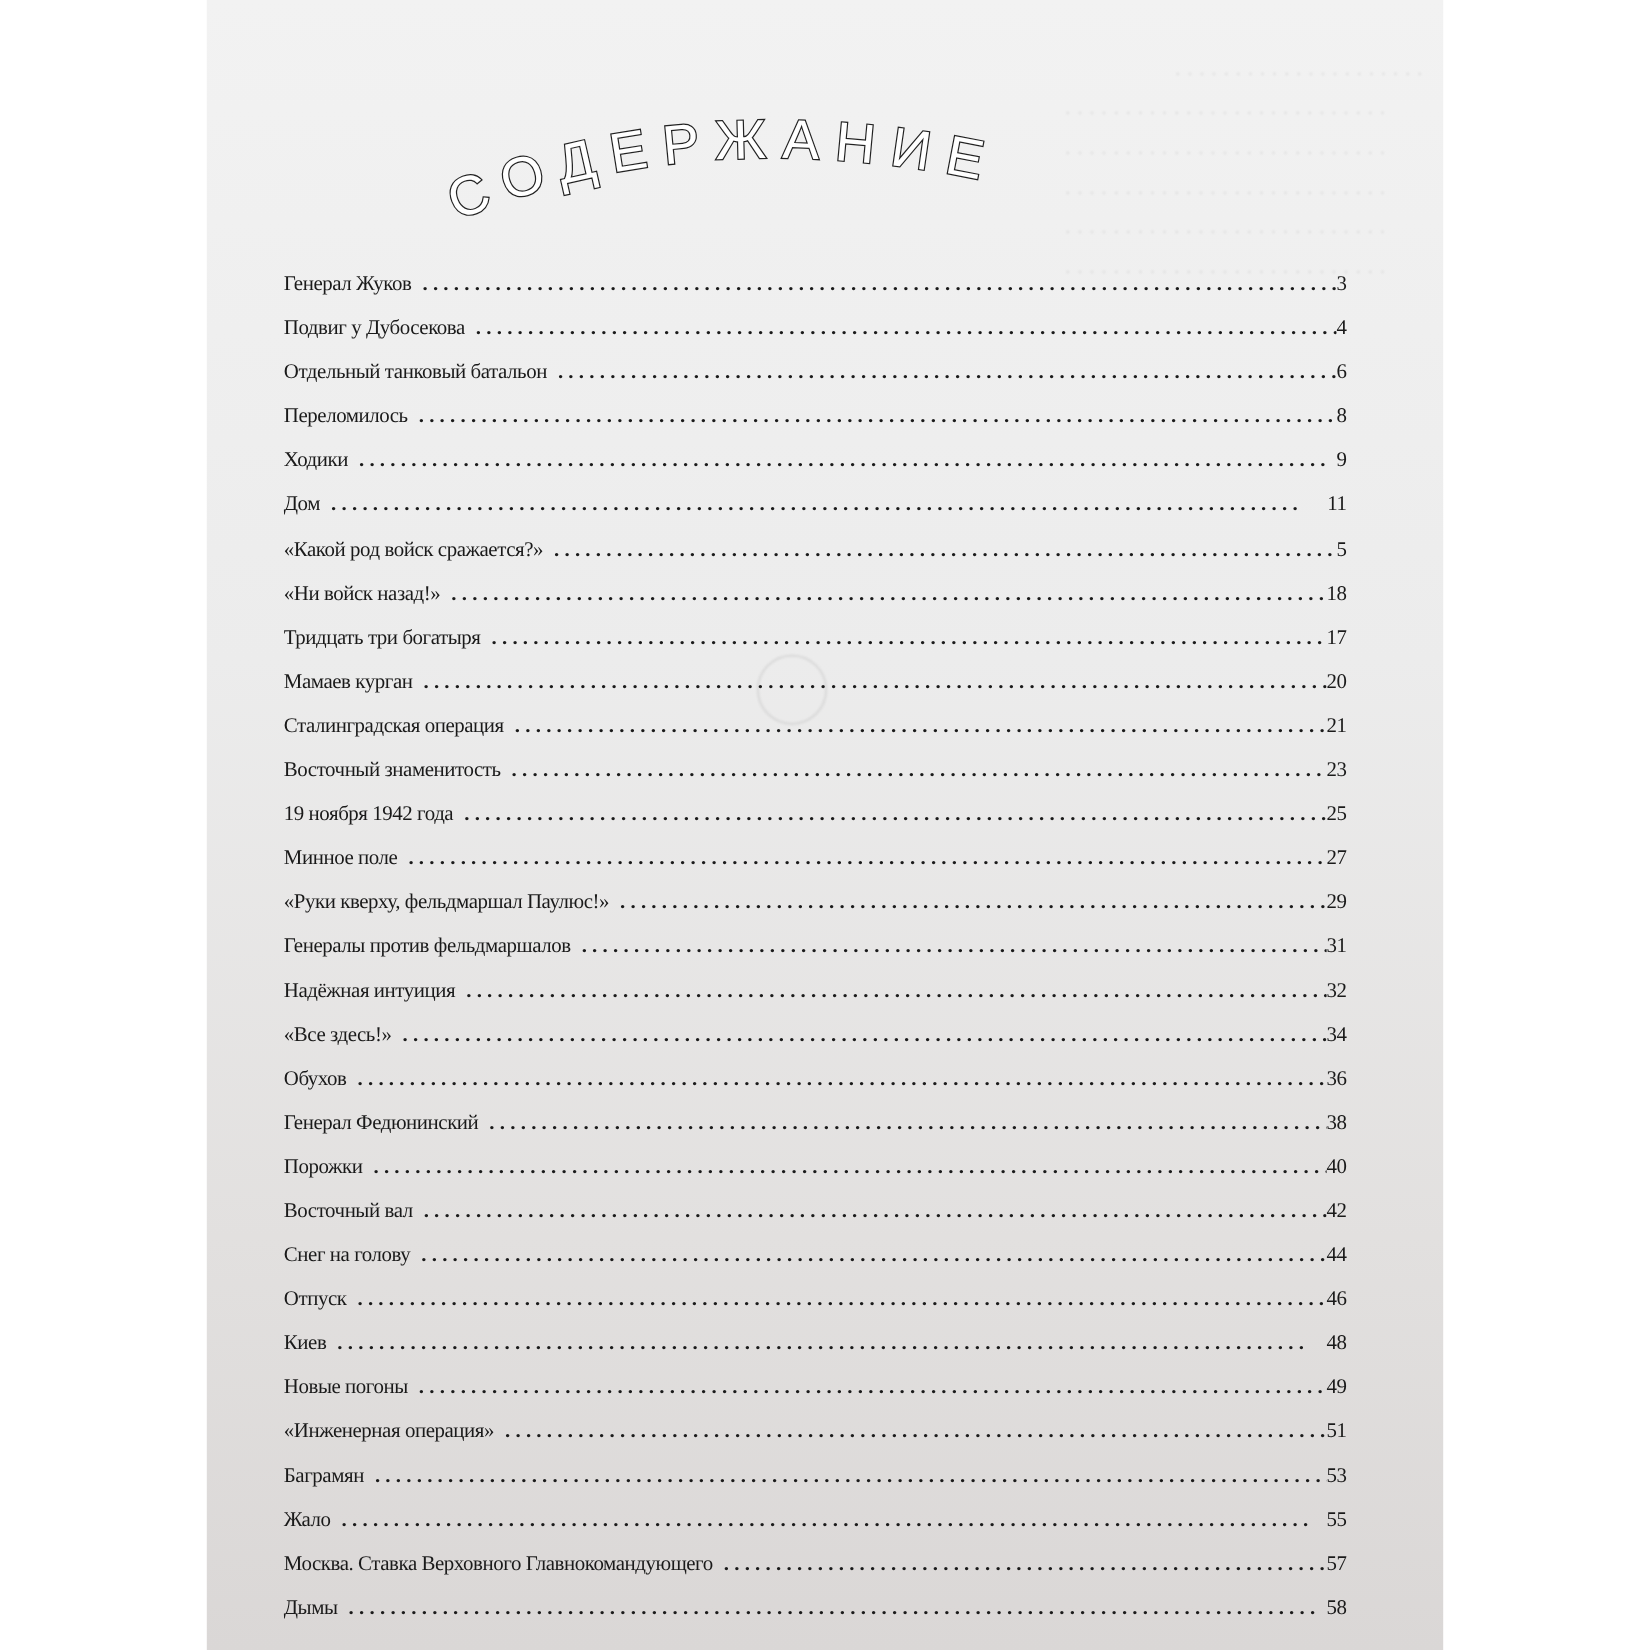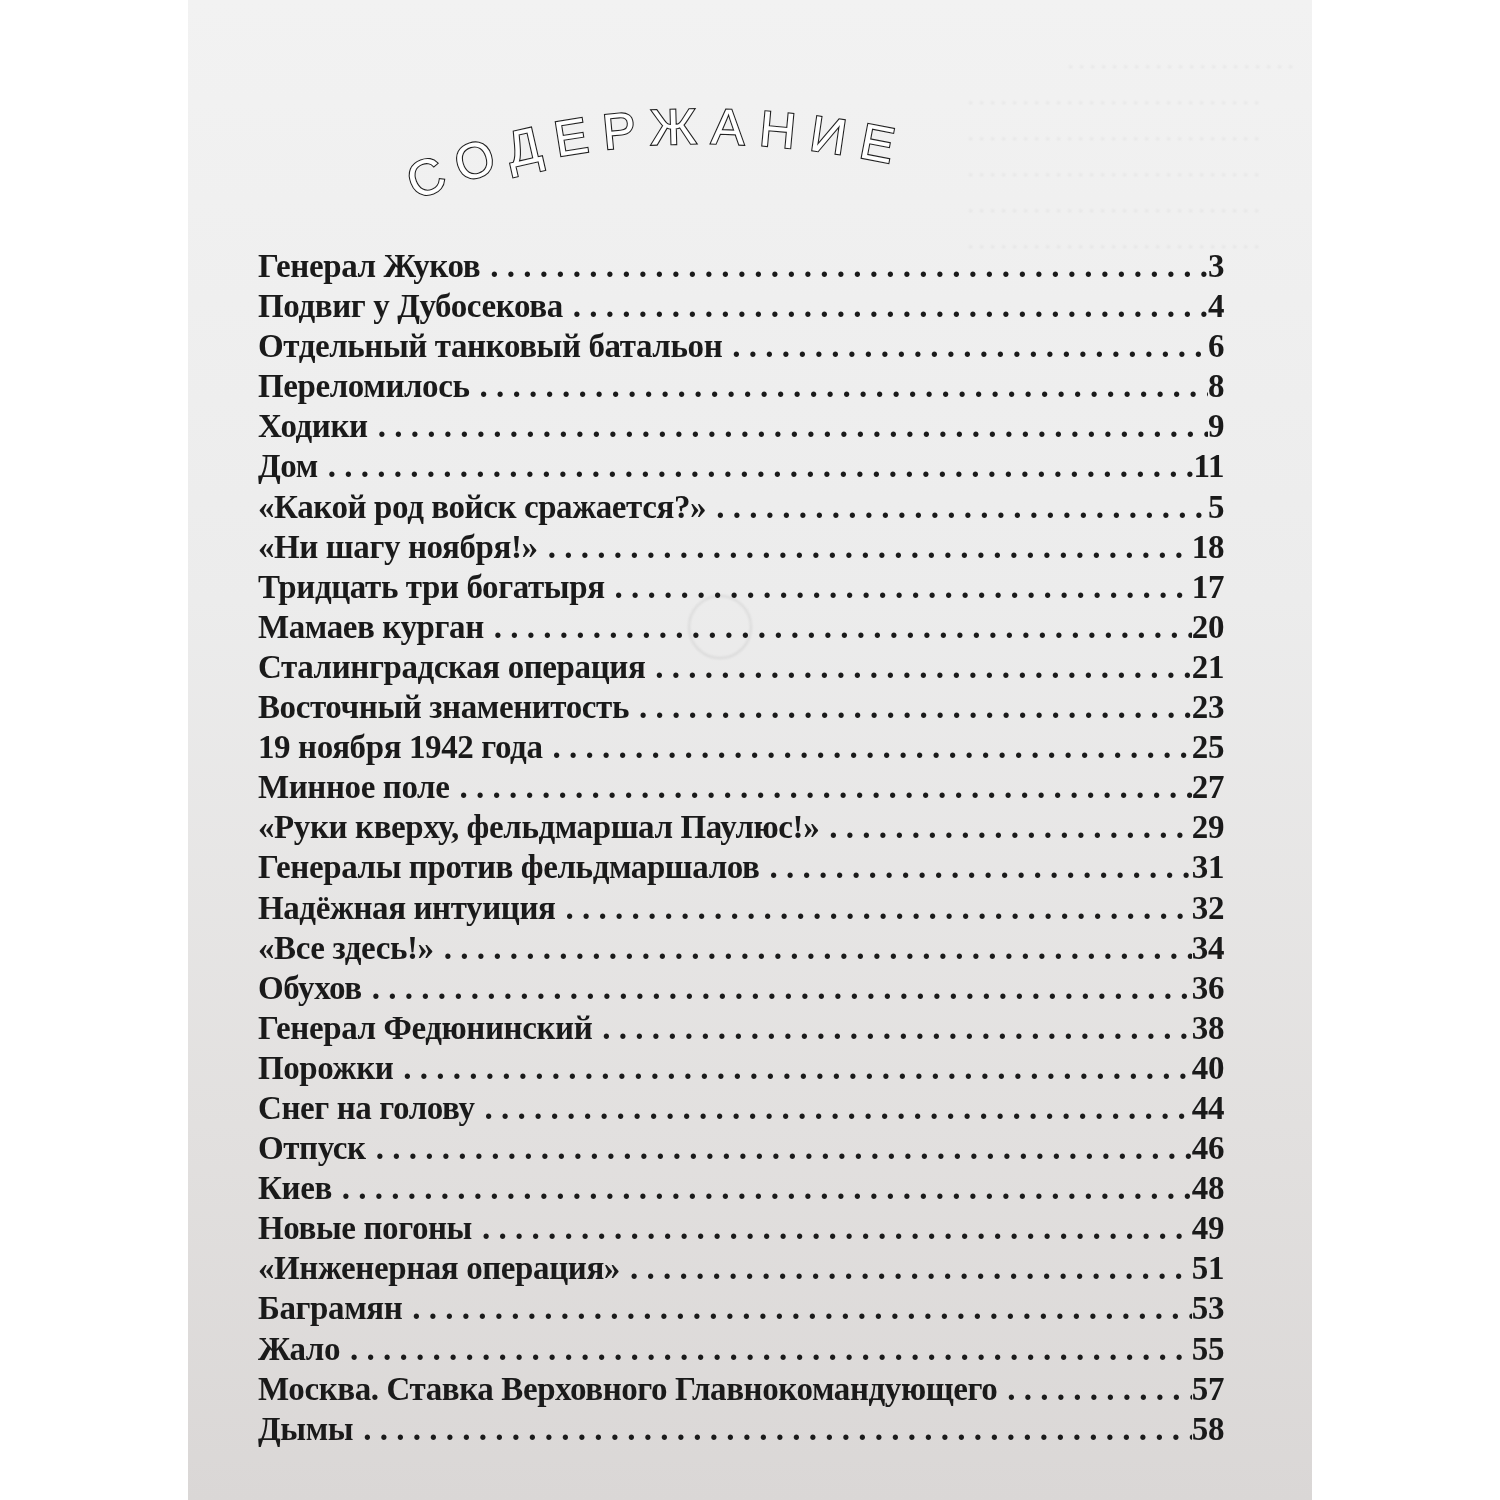--- a/index.html
+++ b/index.html
@@ -51,23 +51,23 @@
       width: 966px;
       margin: 0;
       padding: 0;
       list-style: none;
     }
     .toc-row {
       display: flex;
       align-items: baseline;
       height: 40.1px;
       font-family: "Liberation Serif", serif;
-      font-size: 33px;
+      font-size: 19px;
       color: #1a1a1a;
-      font-weight: bold;
+      font-weight: normal;
       letter-spacing: -0.4px;
     }
     .toc-title {
       white-space: nowrap;
       flex: 0 0 auto;
       padding-right: 10px;
     }
     .toc-dots {
       flex: 1 1 auto;
       overflow: hidden;
@@ -140,21 +140,21 @@
         <span class="toc-title">Дом</span>
         <span class="toc-dots"></span>
         <span class="toc-page">11</span>
       </li>
       <li class="toc-row">
         <span class="toc-title">«Какой род войск сражается?»</span>
         <span class="toc-dots"></span>
         <span class="toc-page">5</span>
       </li>
       <li class="toc-row">
-        <span class="toc-title">«Ни шагу ноября!»</span>
+        <span class="toc-title">«Ни войск назад!»</span>
         <span class="toc-dots"></span>
         <span class="toc-page">18</span>
       </li>
       <li class="toc-row">
         <span class="toc-title">Тридцать три богатыря</span>
         <span class="toc-dots"></span>
         <span class="toc-page">17</span>
       </li>
       <li class="toc-row">
         <span class="toc-title">Мамаев курган</span>
@@ -208,20 +208,25 @@
       </li>
       <li class="toc-row">
         <span class="toc-title">Генерал Федюнинский</span>
         <span class="toc-dots"></span>
         <span class="toc-page">38</span>
       </li>
       <li class="toc-row">
         <span class="toc-title">Порожки</span>
         <span class="toc-dots"></span>
         <span class="toc-page">40</span>
+      </li>
+      <li class="toc-row">
+        <span class="toc-title">Восточный вал</span>
+        <span class="toc-dots"></span>
+        <span class="toc-page">42</span>
       </li>
       <li class="toc-row">
         <span class="toc-title">Снег на голову</span>
         <span class="toc-dots"></span>
         <span class="toc-page">44</span>
       </li>
       <li class="toc-row">
         <span class="toc-title">Отпуск</span>
         <span class="toc-dots"></span>
         <span class="toc-page">46</span>

